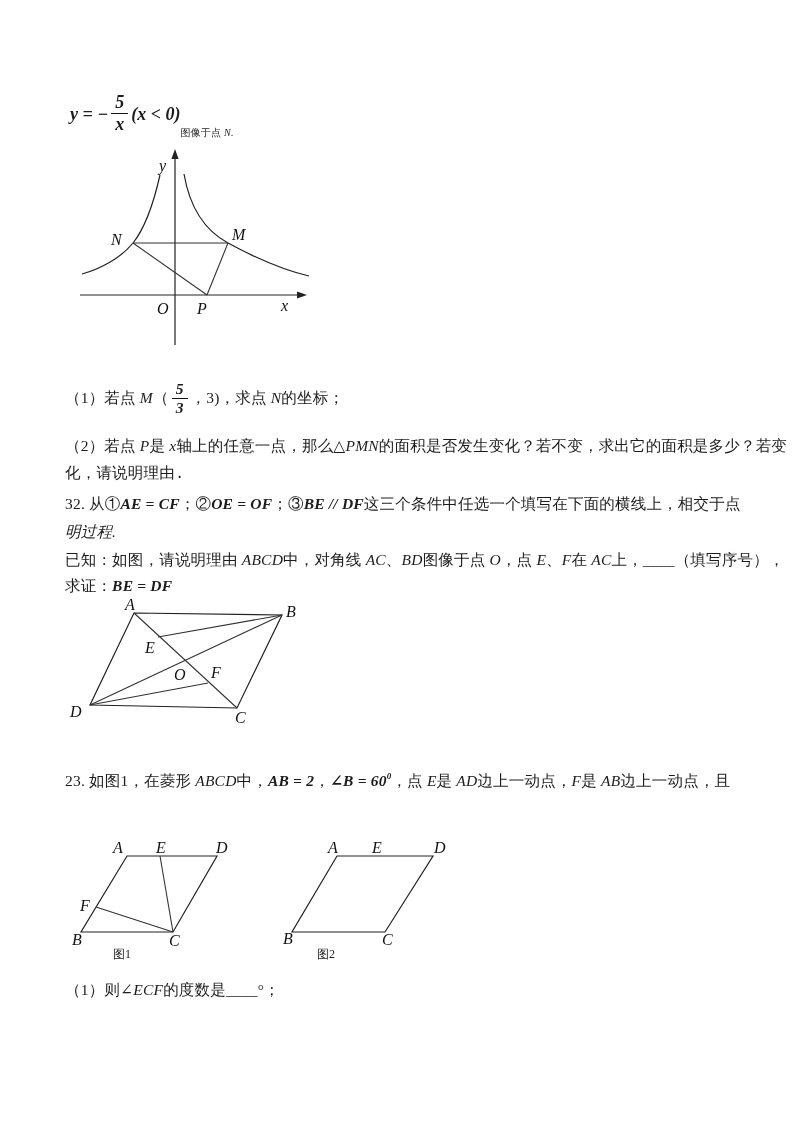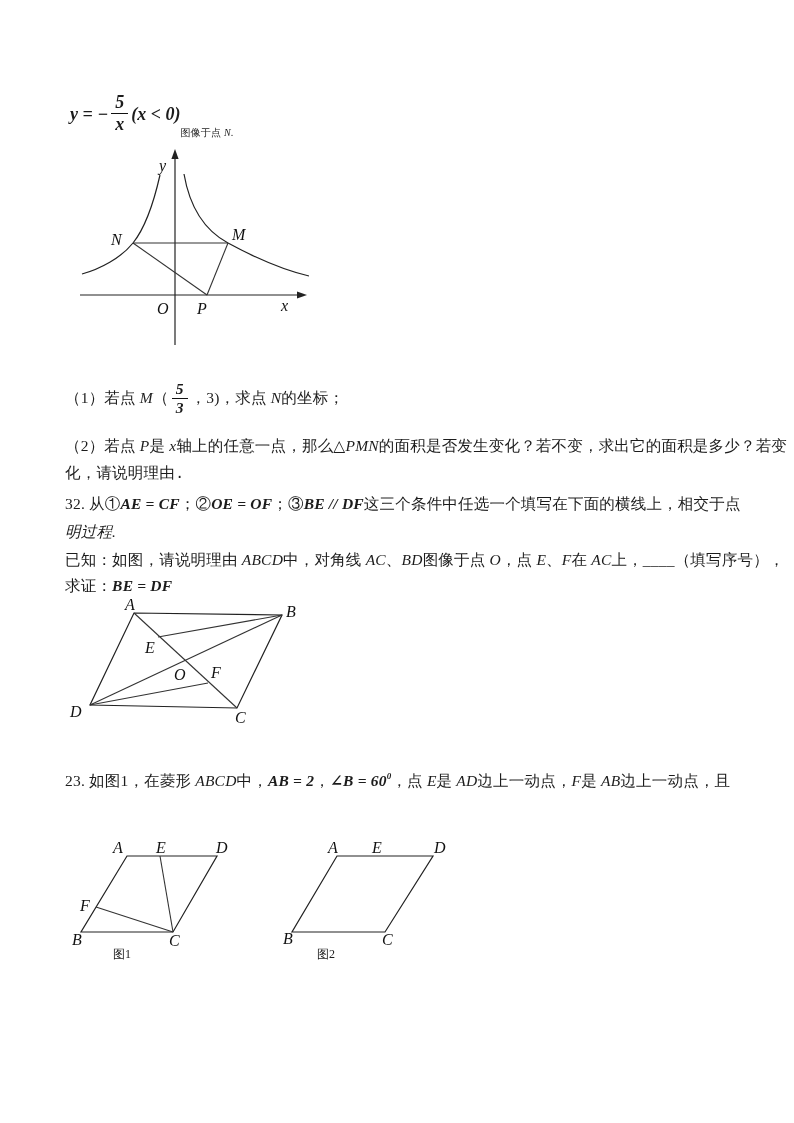--- a/index.html
+++ b/index.html
@@ -113,14 +113,15 @@
   <svg width="180" height="112" style="left:278px;top:840px;">
     <path class="stroke" d="M 59,16 L 155,16 L 107,92 L 14,92 Z"></path>
     <text class="lbl" x="50" y="13">A</text>
     <text class="lbl" x="94" y="13">E</text>
     <text class="lbl" x="156" y="13">D</text>
     <text class="lbl" x="5" y="104">B</text>
     <text class="lbl" x="104" y="105">C</text>
   </svg>
   <div class="figcap" style="left:317px;top:946px;">图2</div>
 
+  <div class="line" style="top:976px;"><span>（1）则∠</span><span class="s-i">ECF</span><span>的度数是____°；</span></div>
 
 </div>
 
 </body></html>

